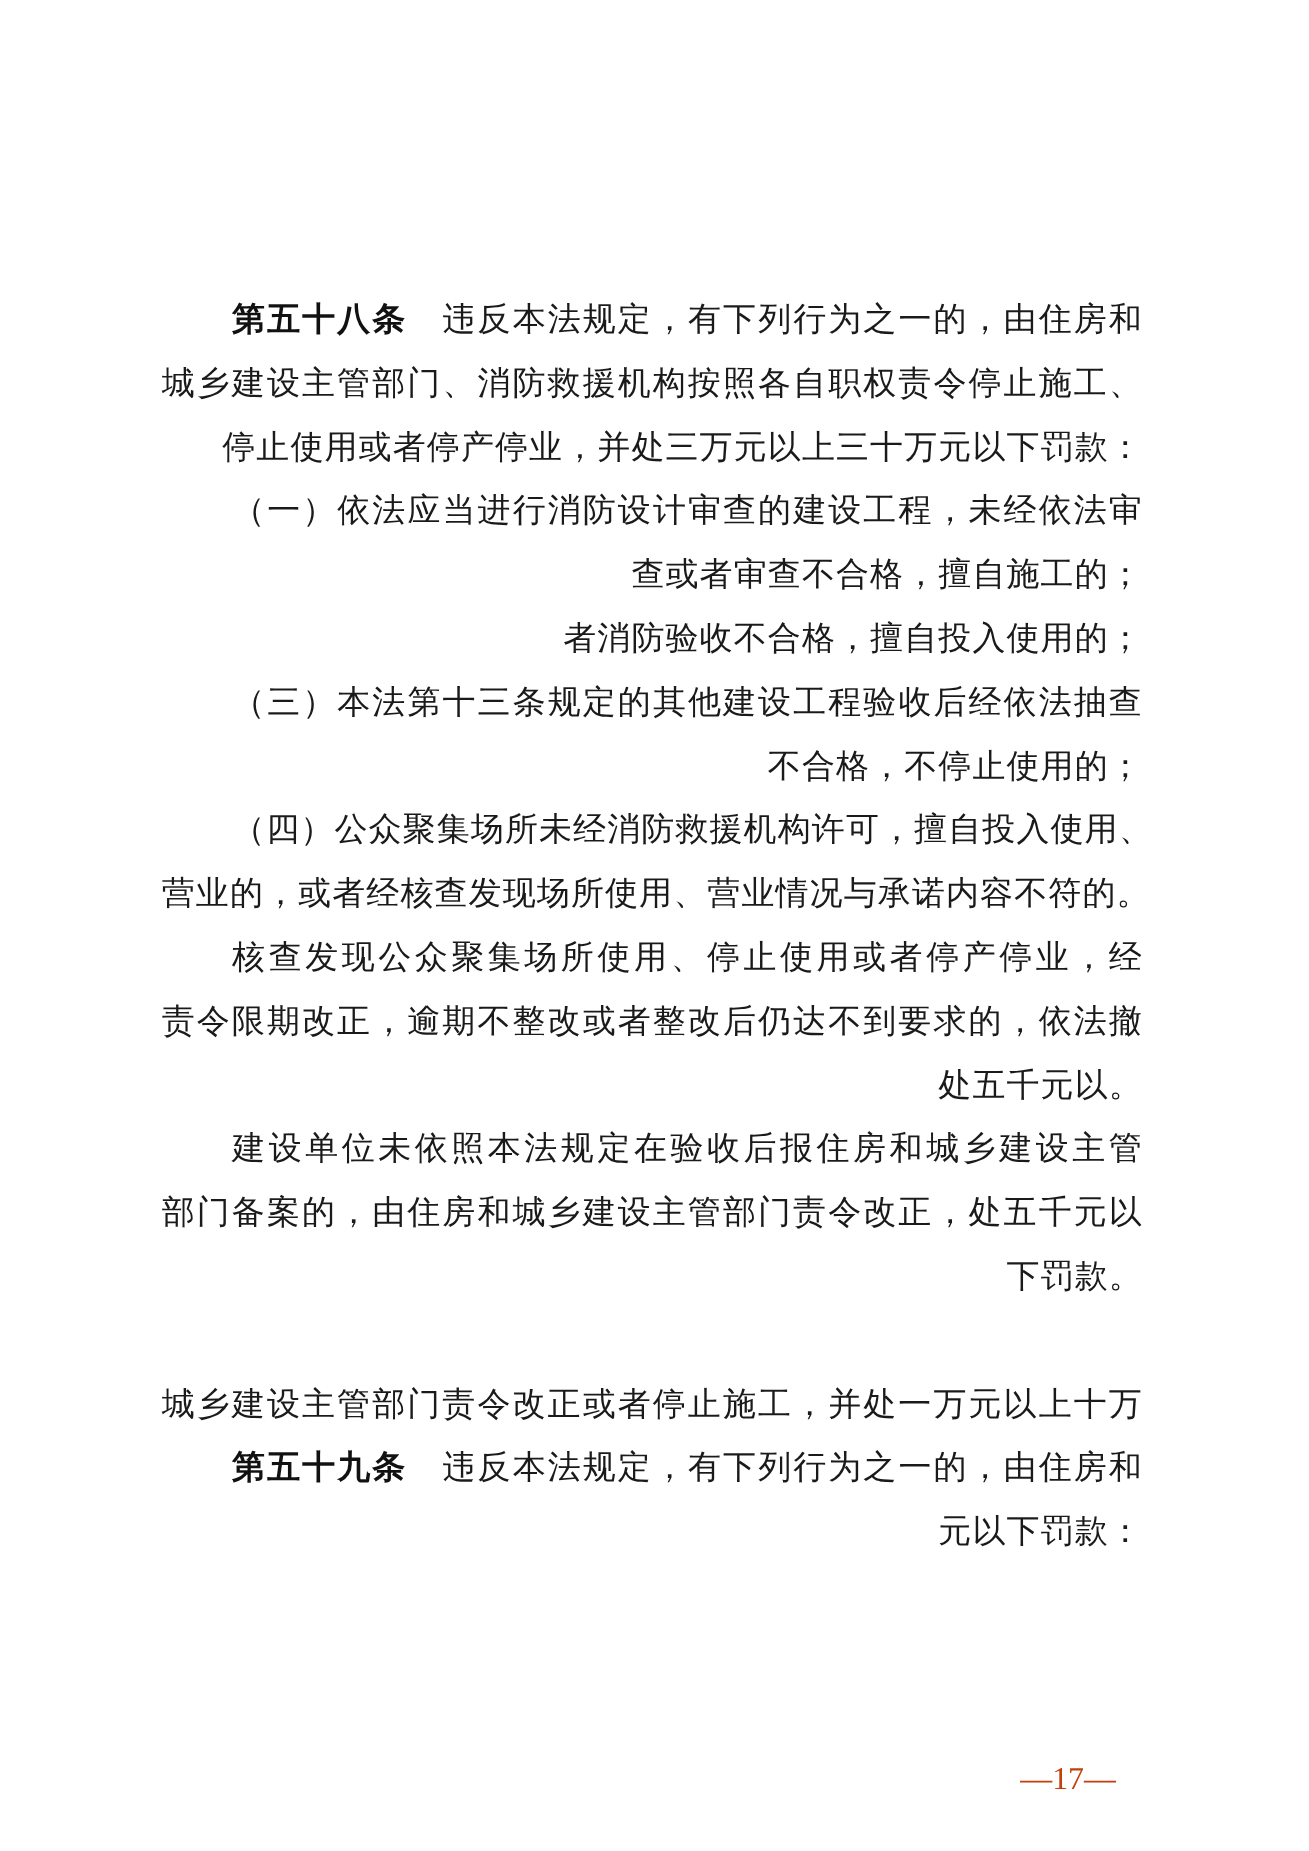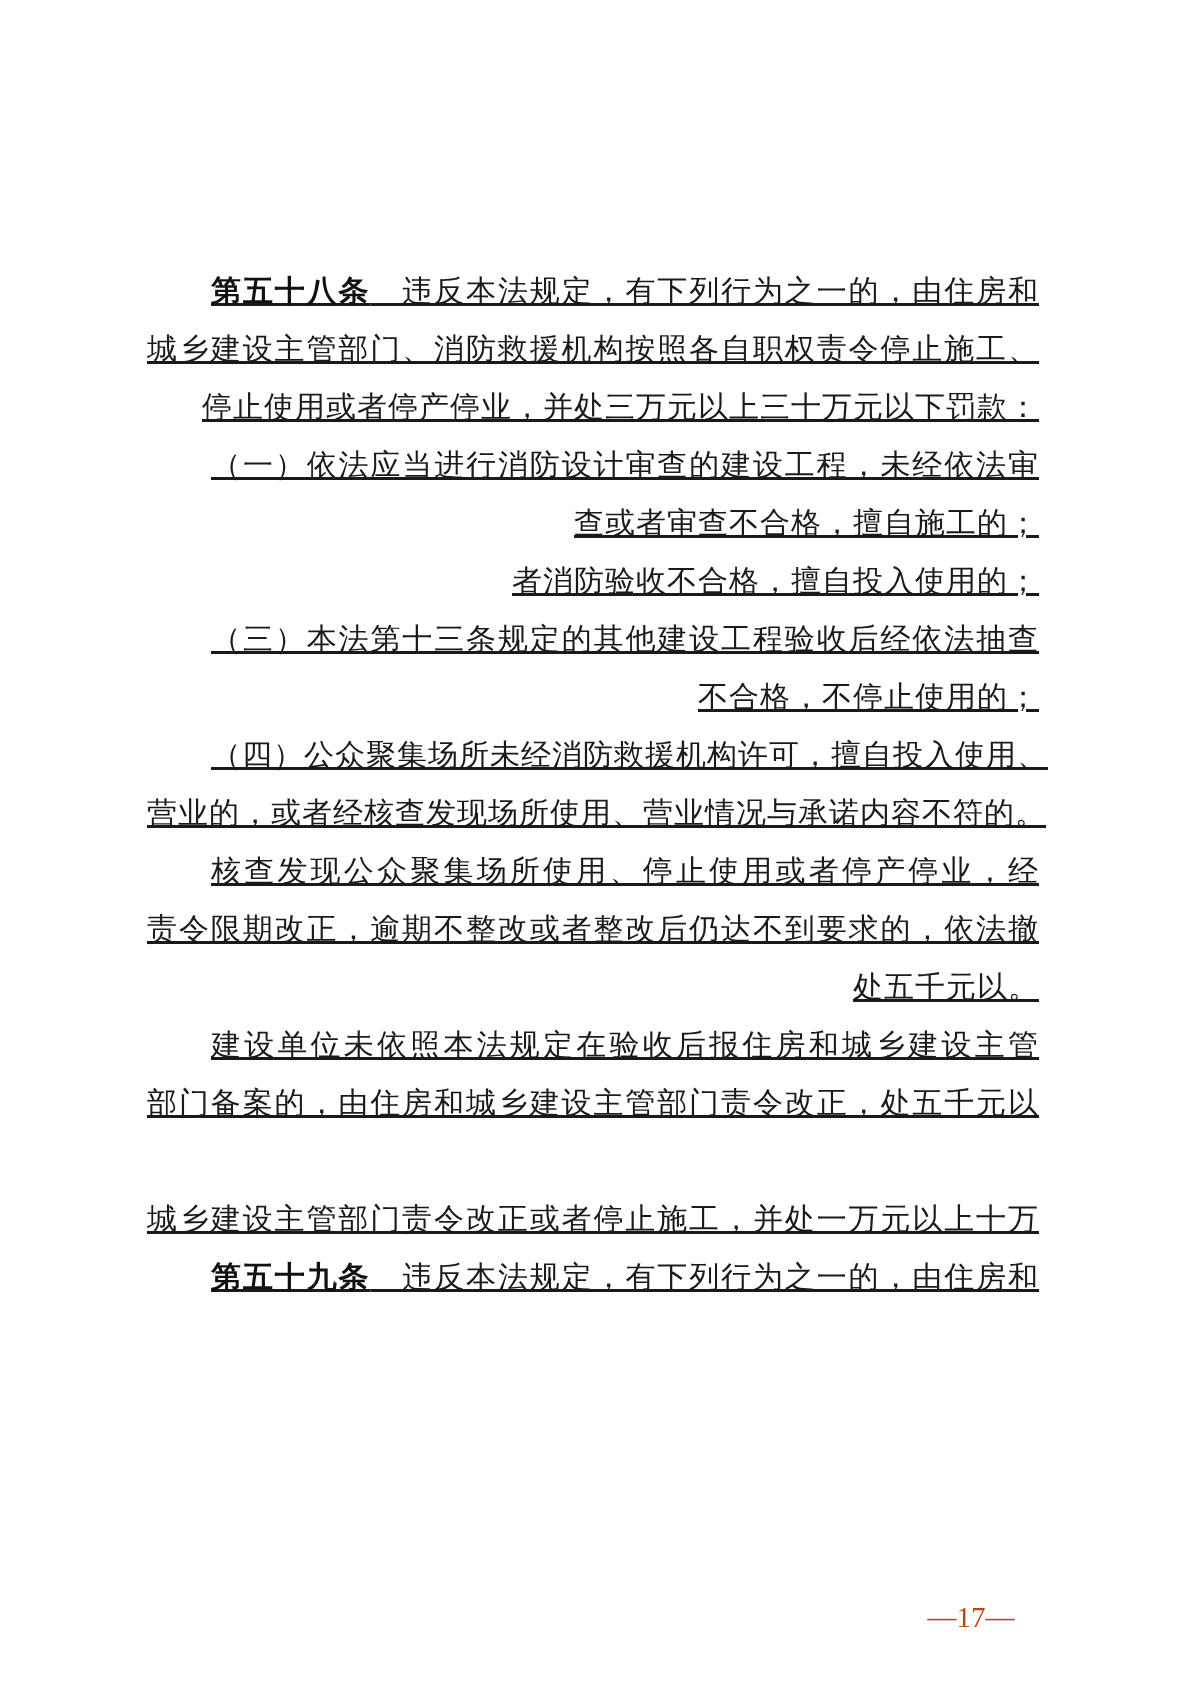--- a/index.html
+++ b/index.html
@@ -14,21 +14,20 @@
     background: #ffffff;
     overflow: hidden;
     font-family: "Liberation Serif", "DejaVu Serif", serif;
     color: #1a1a1a;
   }
   .text-block {
     position: absolute;
     left: 147px;
     top: 262px;
     width: 892px;
-    text-decoration: underline;
   }
   .line {
     height: 58px;
     line-height: 58px;
     font-size: 30px;
     white-space: nowrap;
     text-align: right;
     letter-spacing: 1px;
   }
   .line.fill {
@@ -67,18 +66,20 @@
       <div class="line"><span class="t">者消防验收不合格，擅自投入使用的；</span></div>
       <div class="line indent fill"><span class="t">（三）本法第十三条规定的其他建设工程验收后经依法抽查</span></div>
       <div class="line"><span class="t">不合格，不停止使用的；</span></div>
       <div class="line indent fill"><span class="t">（四）公众聚集场所未经消防救援机构许可，擅自投入使用、</span></div>
       <div class="line fill"><span class="t">营业的，或者经核查发现场所使用、营业情况与承诺内容不符的。</span></div>
       <div class="line indent fill"><span class="t">核查发现公众聚集场所使用、停止使用或者停产停业，经</span></div>
       <div class="line fill"><span class="t">责令限期改正，逾期不整改或者整改后仍达不到要求的，依法撤</span></div>
       <div class="line"><span class="t">处五千元以。</span></div>
       <div class="line indent fill"><span class="t">建设单位未依照本法规定在验收后报住房和城乡建设主管</span></div>
       <div class="line fill"><span class="t">部门备案的，由住房和城乡建设主管部门责令改正，处五千元以</span></div>
+      <div class="line"><span class="t">下罚款。</span></div>
       <div class="line"><span class="t"></span></div>
       <div class="line fill"><span class="t">城乡建设主管部门责令改正或者停止施工，并处一万元以上十万</span></div>
       <div class="line indent fill"><b class="head">第五十九条</b><span class="t">　违反本法规定，有下列行为之一的，由住房和</span></div>
+      <div class="line"><span class="t">元以下罚款：</span></div>
     </main>
   <div class="page-number">—17—</div>
 </div>
 
 </body></html>

